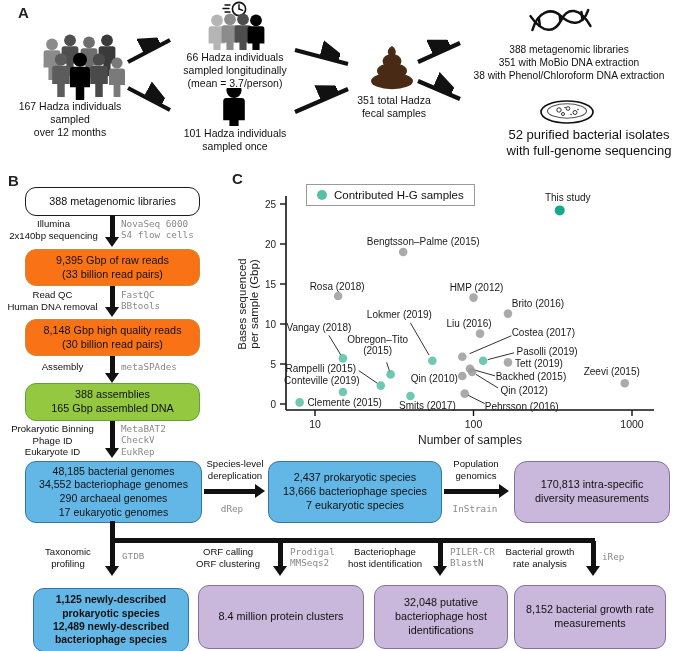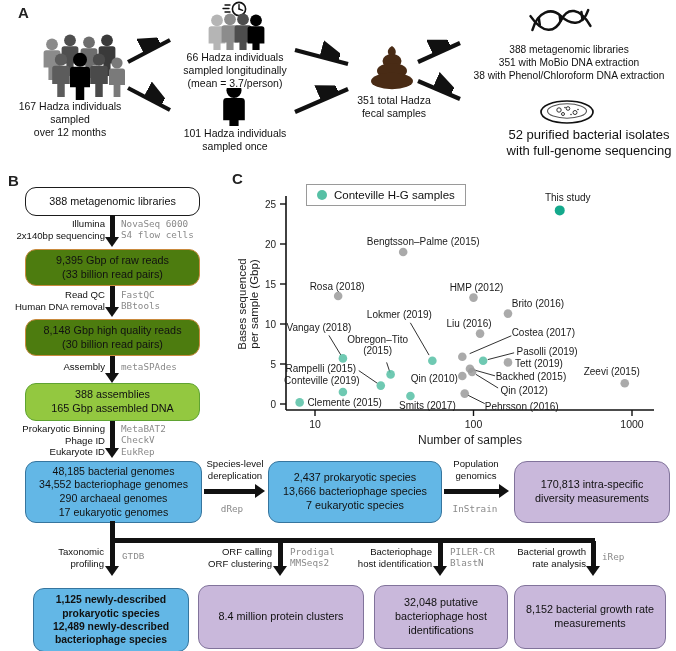--- a/index.html
+++ b/index.html
@@ -5,33 +5,33 @@
   html,body{margin:0;padding:0;background:#fff;}
   .fig{position:relative;width:676px;height:651px;background:#fff;overflow:hidden;
        font-family:"Liberation Sans",sans-serif;color:#111;}
   .abs{position:absolute;}
   .plabel{position:absolute;font-weight:bold;font-size:15px;color:#222;}
   .cap{position:absolute;text-align:center;font-size:10.5px;line-height:1.25;white-space:pre-line;color:#111;}
   .fbox{position:absolute;border-radius:11px;display:flex;align-items:center;justify-content:center;
         text-align:center;font-size:10.8px;line-height:1.28;color:#111;}
   .fbox span{white-space:pre-line;}
   .white{background:#fff;border:1.7px solid #1b1b1b;}
-  .orange{background:#4d7c0f;border:1.6px solid #C98A3E;}
+  .orange{background:#f97316;border:1.6px solid #C98A3E;}
   .green{background:#93C840;border:1.6px solid #5FA332;}
   .blue{background:#63B7E6;border:1.6px solid #36759E;}
   .purple{background:#C9B8DB;border:1.6px solid #81739B;}
   .varrow{position:absolute;width:4.5px;background:#111;}
   .varrow::after{content:"";position:absolute;left:50%;transform:translateX(-50%);bottom:-9px;
     border:7px solid transparent;border-top:10px solid #111;border-bottom:0;}
   .harrow{position:absolute;height:4.5px;background:#111;}
   .harrow::after{content:"";position:absolute;top:50%;transform:translateY(-50%);right:-9px;
     border:7px solid transparent;border-left:10px solid #111;border-right:0;}
   .bar{position:absolute;background:#111;}
   .albl{position:absolute;font-size:9.6px;line-height:1.22;white-space:pre-line;color:#111;}
-  .ra{text-align:right;}
+  .ra{text-align:center;}
   .ctr{text-align:center;}
   .mono{font-family:"DejaVu Sans Mono",monospace;color:#8a8a8a;font-size:9.3px;}
   .legend{position:absolute;border:1.2px solid #9a9a9a;background:#fff;display:flex;align-items:center;
           gap:7px;padding:4px 10px;font-size:11.5px;}
   .legdot{width:10px;height:10px;border-radius:50%;display:inline-block;}
 </style>
 </head>
 <body>
 
 <div class="fig">
@@ -335,17 +335,17 @@
         <line x1="237.70050353580174" y1="225.1" x2="254.70050353580174" y2="233.6" stroke="#1a1a1a" stroke-width="0.9"></line>
         <circle cx="234.70050353580174" cy="223.6" r="4.3" fill="#9B9B9B" fill-opacity="0.85"></circle>
         <text x="291.7005035358018" y="240.1" text-anchor="middle" font-size="10" fill="#1a1a1a" font-family="Liberation Sans, sans-serif"><tspan x="291.7005035358018" dy="0">Pehrsson (2016)</tspan></text>
         <circle cx="180.42650862548206" cy="226" r="4.3" fill="#56C0A5" fill-opacity="0.85"></circle>
         <text x="197.42650862548206" y="238.5" text-anchor="middle" font-size="10" fill="#1a1a1a" font-family="Liberation Sans, sans-serif"><tspan x="197.42650862548206" dy="0">Smits (2017)</tspan></text>
         <circle cx="69.63976293822304" cy="232.4" r="4.3" fill="#56C0A5" fill-opacity="0.85"></circle>
         <text x="114.63976293822304" y="235.9" text-anchor="middle" font-size="10" fill="#1a1a1a" font-family="Liberation Sans, sans-serif"><tspan x="114.63976293822304" dy="0">Clemente (2015)</tspan></text>
       </svg>
     <div class="legend" style="left:76px;top:14px;">
       <span class="legdot" id="legdot" style="background: rgb(86, 192, 165);"></span>
-      <span>Conteville H-G samples</span>
+      <span>Contributed H-G samples</span>
     </div>
   </div>
 
 </div>
 
 </body></html>

